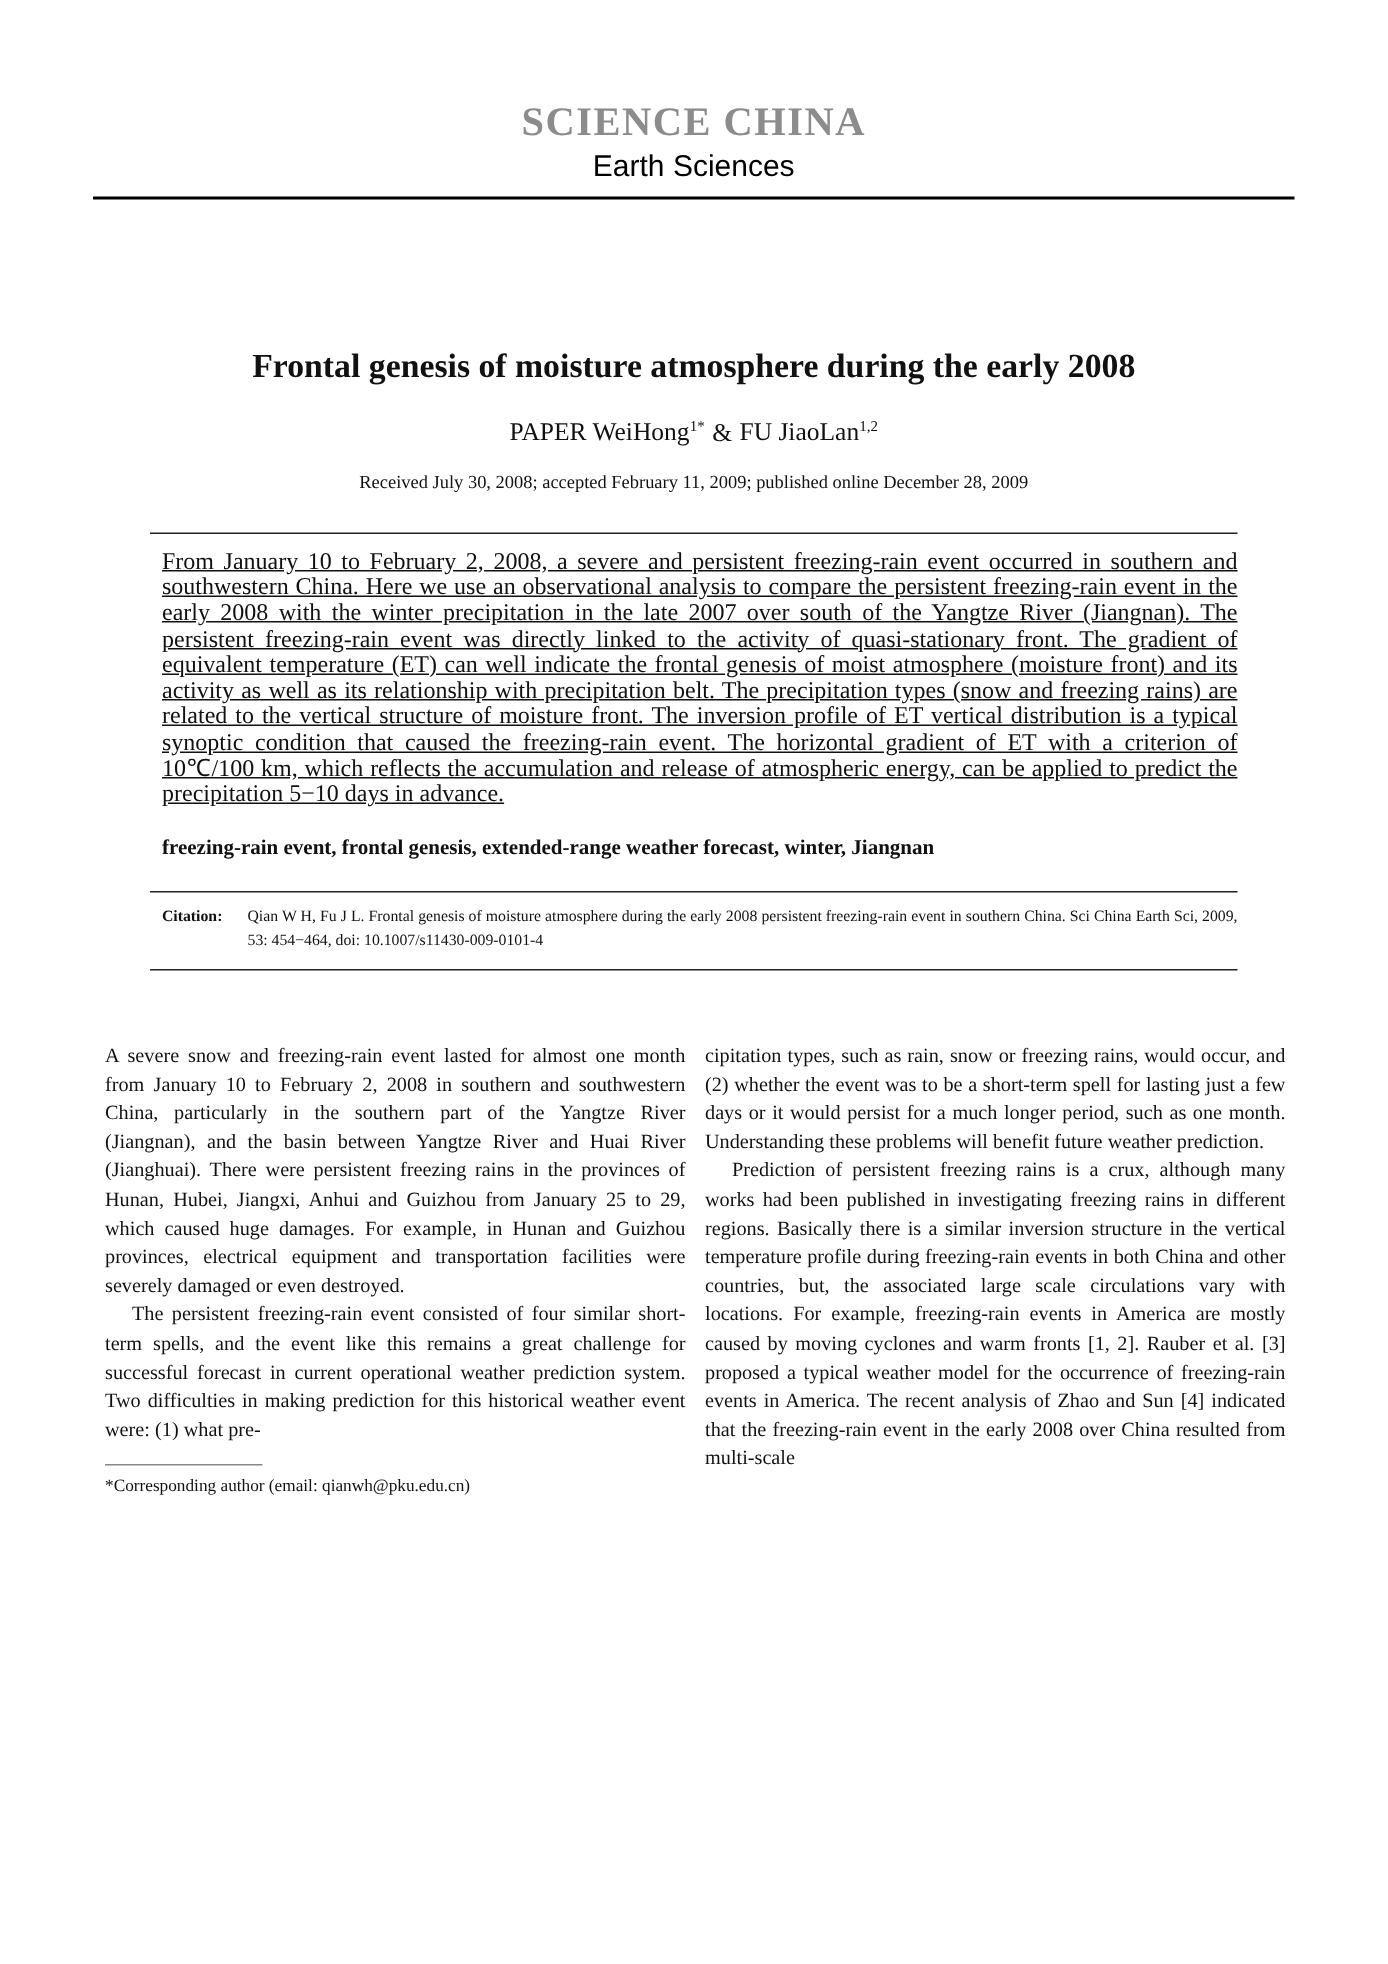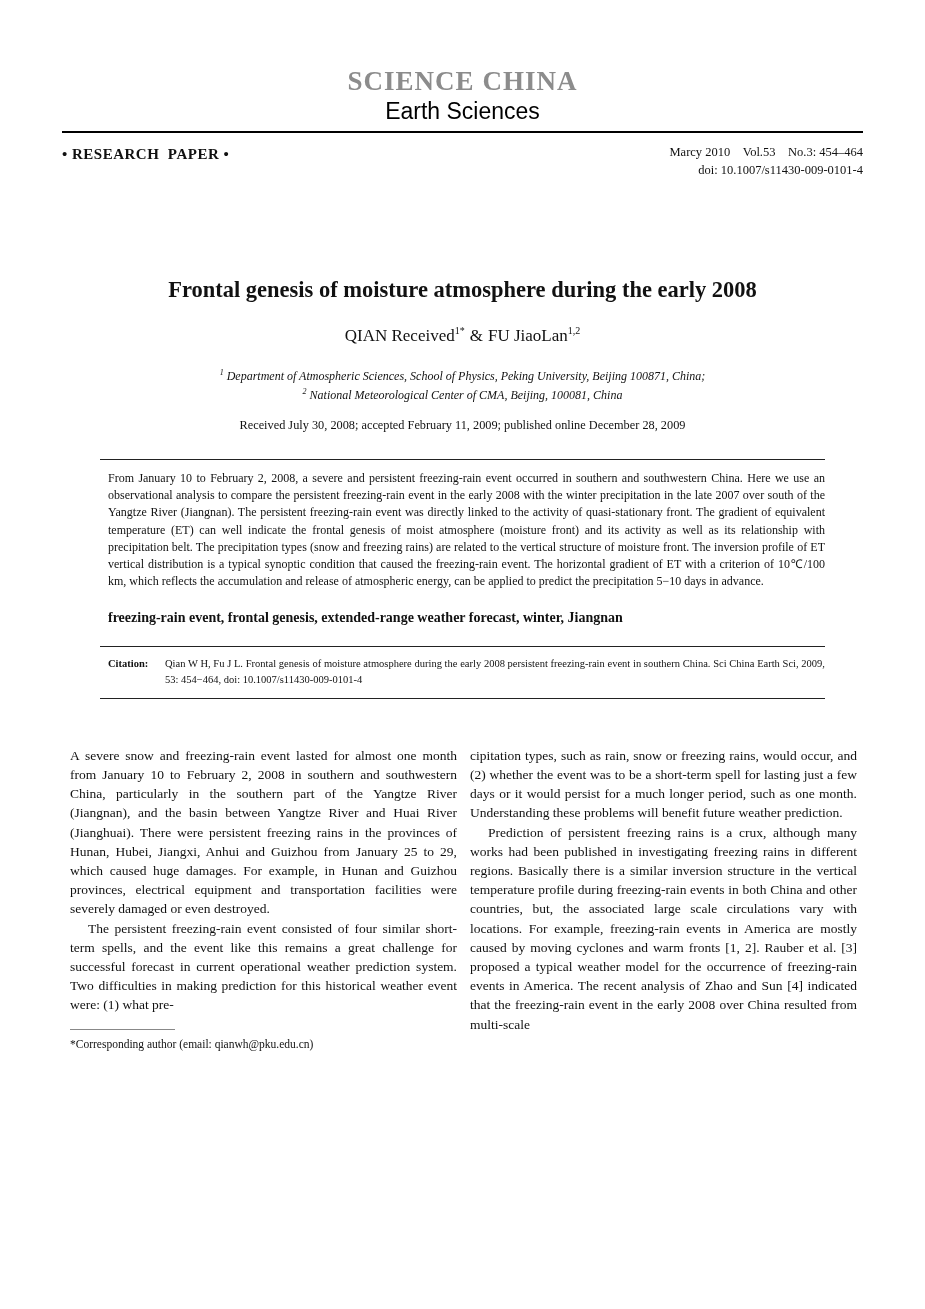--- a/index.html
+++ b/index.html
@@ -20,21 +20,21 @@
     text-align: center;
     font-size: 27px;
     font-weight: bold;
     letter-spacing: 1px;
     color: #8c8c8c;
     line-height: 30px;
   }
   .journal-subtitle {
     text-align: center;
     font-family: "Liberation Sans", sans-serif;
-    font-size: 23px;
+    font-size: 20px;
     font-weight: normal;
     color: #000000;
     line-height: 26px;
     margin-top: 2px;
   }
   .header-rule {
     border: none;
     border-top: 2px solid #000000;
     margin-top: 7px;
   }
@@ -88,23 +88,24 @@
   
   .abstract-wrap {
     margin: 26px 38px 0 38px;
   }
   .thin-rule {
     border: none;
     border-top: 1px solid #222222;
   }
   .abstract-text {
     padding: 10px 0 0 8px;
-    font-size: 12px;
+    font-size: 16px;
     line-height: 17.3px;
     text-align: justify;
+    text-decoration: underline;
   }
   .keywords {
     padding: 19px 0 0 8px;
     font-size: 14px;
     font-weight: bold;
     line-height: 16px;
   }
   .citation-rule-top { margin-top: 20px; }
   .citation-row {
     display: flex;
@@ -159,40 +160,29 @@
 </style>
 </head>
 <body>
 
 <div class="page">
 
   <div class="journal-name">SCIENCE CHINA</div>
   <div class="journal-subtitle">Earth Sciences</div>
   <hr class="header-rule">
 
-  <div class="header-row">
-    <div class="article-type">• RESEARCH&nbsp;&nbsp;PAPER •</div>
-    <div class="issue-block">
-      <div>Marcy 2010&nbsp;&nbsp;&nbsp;&nbsp;Vol.53&nbsp;&nbsp;&nbsp;&nbsp;No.3: 454–464</div>
-      <div>doi: 10.1007/s11430-009-0101-4</div>
-    </div>
-  </div>
 
   <h1 class="title">
     <span>Frontal genesis of moisture atmosphere during the early 2008</span><br>
   </h1>
 
   <div class="authors">
-    <span>QIAN Received</span><sup>1*</sup><span class="author-sep">&amp;</span><span>FU JiaoLan</span><sup>1,2</sup>
-  </div>
-
-  <div class="affiliations">
-    <div><sup>1</sup><span>Department of Atmospheric Sciences, School of Physics, Peking University, Beijing 100871, China;</span></div>
-    <div><sup>2</sup><span>National Meteorological Center of CMA, Beijing, 100081, China</span></div>
-  </div>
+    <span>PAPER WeiHong</span><sup>1*</sup><span class="author-sep">&amp;</span><span>FU JiaoLan</span><sup>1,2</sup>
+  </div>
+
 
   <div class="received">Received July 30, 2008; accepted February 11, 2009; published online December 28, 2009</div>
 
   <div class="abstract-wrap">
     <hr class="thin-rule">
     <p class="abstract-text">From January 10 to February 2, 2008, a severe and persistent freezing-rain event occurred in southern and southwestern China. Here we use an observational analysis to compare the persistent freezing-rain event in the early 2008 with the winter precipitation in the late 2007 over south of the Yangtze River (Jiangnan). The persistent freezing-rain event was directly linked to the activity of quasi-stationary front. The gradient of equivalent temperature (ET) can well indicate the frontal genesis of moist atmosphere (moisture front) and its activity as well as its relationship with precipitation belt. The precipitation types (snow and freezing rains) are related to the vertical structure of moisture front. The inversion profile of ET vertical distribution is a typical synoptic condition that caused the freezing-rain event. The horizontal gradient of ET with a criterion of 10℃/100 km, which reflects the accumulation and release of atmospheric energy, can be applied to predict the precipitation 5−10 days in advance.</p>
     <p class="keywords">freezing-rain event, frontal genesis, extended-range weather forecast, winter, Jiangnan</p>
     <hr class="thin-rule citation-rule-top">
     <div class="citation-row">
       <span class="citation-label">Citation:</span>

